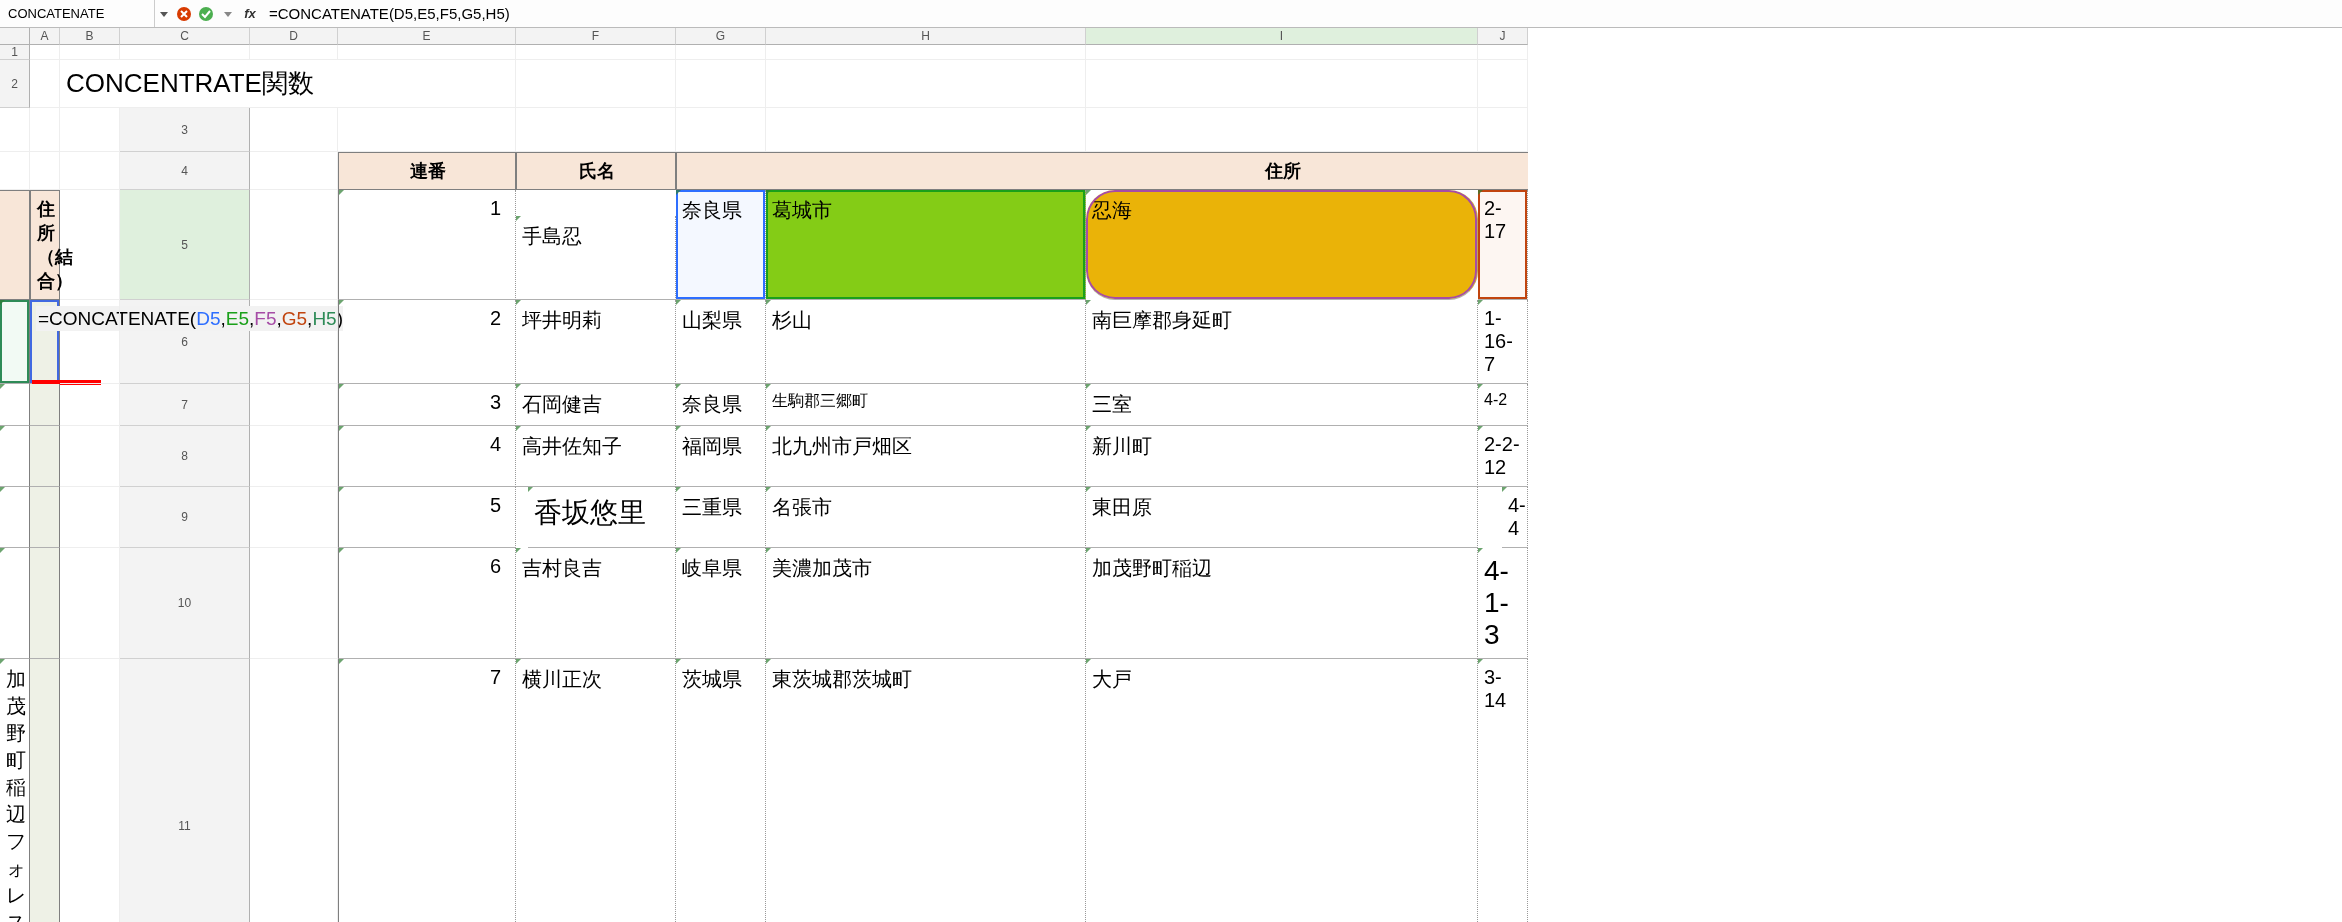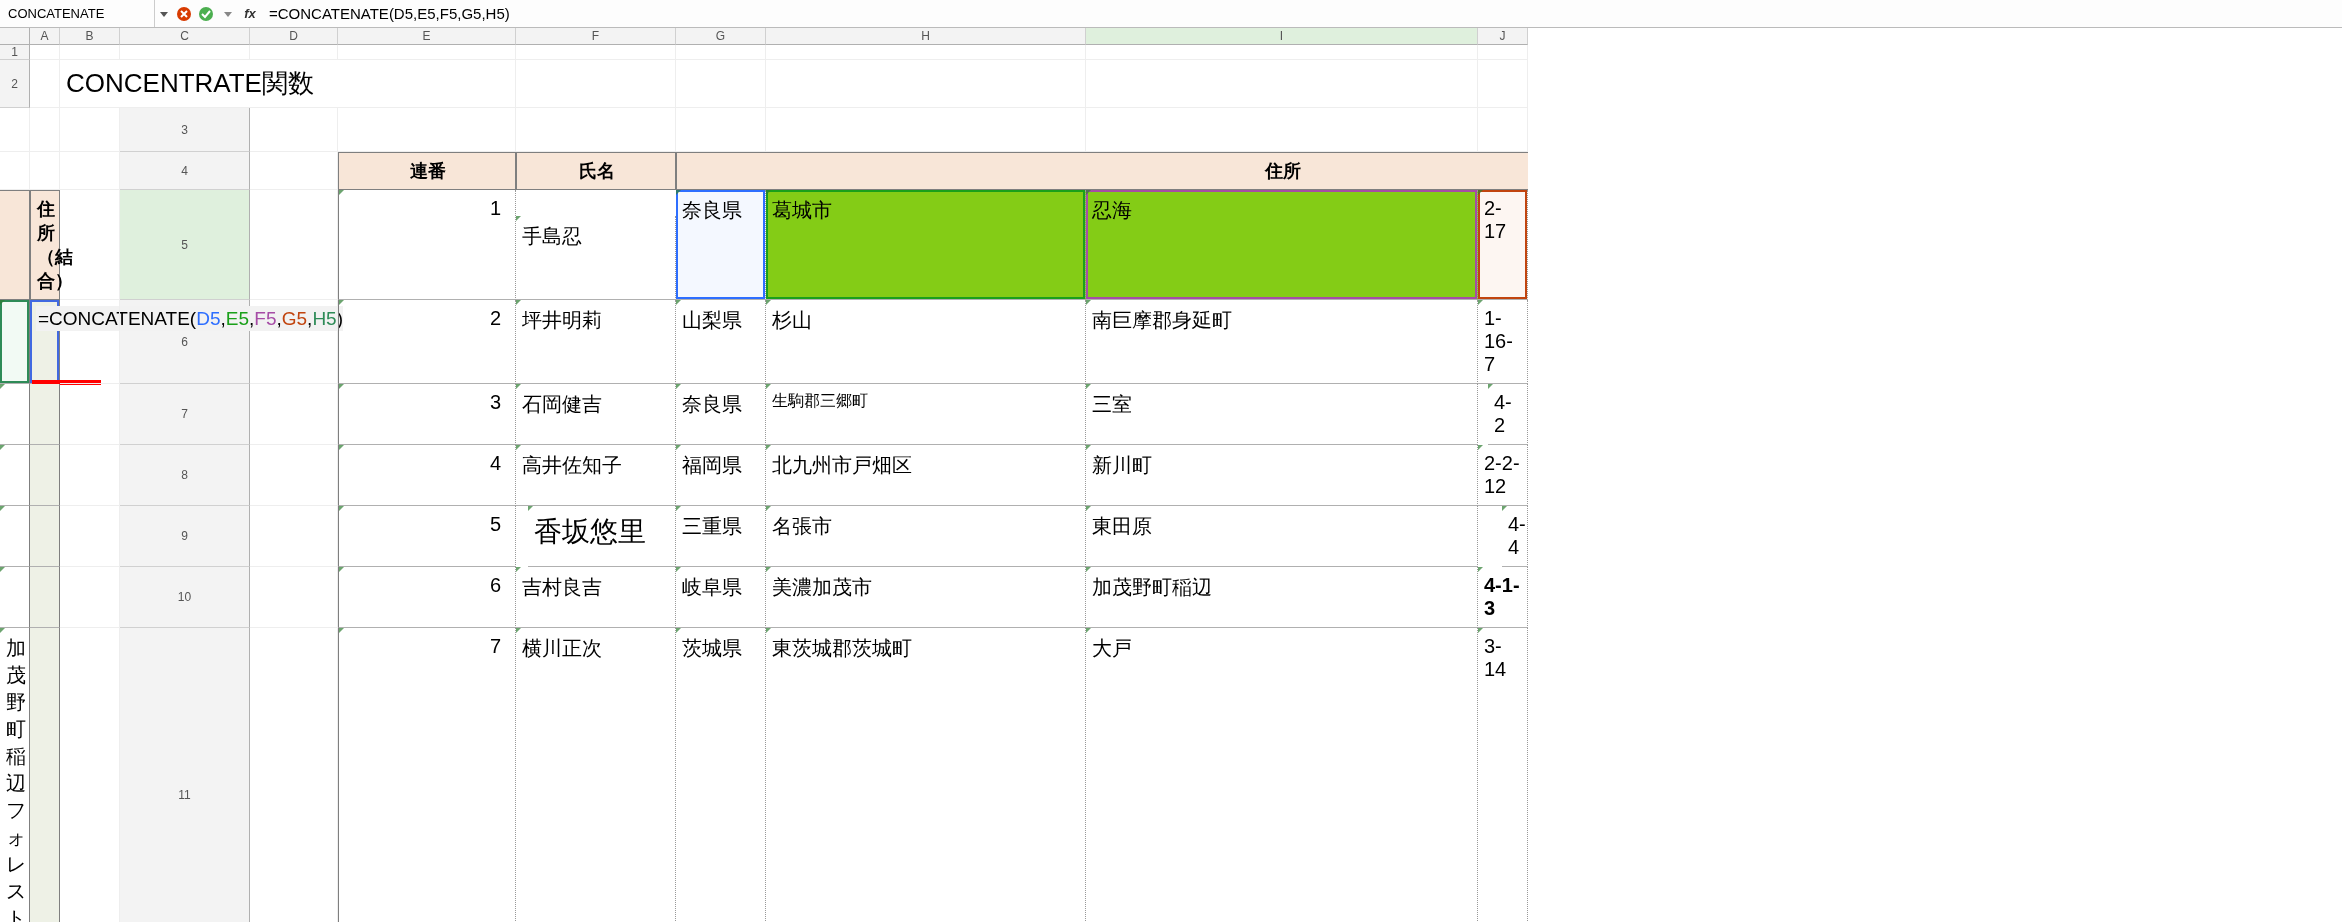--- a/index.html
+++ b/index.html
@@ -107,21 +107,21 @@
     content: "";
     position: absolute;
     left: 0; top: 0;
     border-left: 5px solid #2e7d32;
     border-bottom: 5px solid transparent;
     width: 0; height: 0;
     opacity: 0.7;
   }
   .sel-d5 { box-shadow: inset 0 0 0 2px #2d6eff; background: #f4f8ff; }
   .sel-e5 { box-shadow: inset 0 0 0 2px #1aa01a; background: #84cc16; }
-  .sel-f5 { box-shadow: inset 0 0 0 2px #a64ca6; background: #84cc16; }
+  .sel-f5 { box-shadow: inset 0 0 0 2px #a64ca6; background: #eab308; border-radius: 29px; }
   .sel-g5 { box-shadow: inset 0 0 0 2px #c1440e; background: #fdf6f2; }
   .sel-h5 { box-shadow: inset 0 0 0 2px #2e8b57; background: #f2faf4; }
   .sel-i5 { box-shadow: inset 0 0 0 2px #4169e1; background: #f2f2f2; position: relative; padding: 4px 6px; }
   .formula-display {
     font-size: 19px;
     font-family: "Helvetica Neue", Arial, sans-serif;
     white-space: nowrap;
     background: #f2f2f2;
     padding: 2px 0 2px 2px;
   }
@@ -249,21 +249,21 @@
     <div class="cell tmark right-solid drow" style="border-bottom: 1px solid rgb(176, 176, 176); border-right: 1px solid rgb(127, 127, 127); font-size: 20px; padding: 7px 6px;"></div>
     <div class="cell result right-solid drow" style="border-bottom: 1px solid rgb(176, 176, 176); border-right: 1px solid rgb(127, 127, 127); font-size: 20px; padding: 7px 6px; background: rgb(238, 241, 230);"></div>
     <div class="cell"></div>
     <div class="row-head">7</div>
     <div class="cell"></div>
     <div class="cell num left-border tmark drow" style="border-bottom: 1px solid rgb(176, 176, 176); border-right: 1px dotted rgb(153, 153, 153); font-size: 20px; padding: 7px 14px 7px 6px; border-left: 1px solid rgb(127, 127, 127); text-align: right;">3</div>
     <div class="cell tmark drow" style="border-bottom: 1px solid rgb(176, 176, 176); border-right: 1px dotted rgb(153, 153, 153); font-size: 20px; padding: 7px 6px;">石岡健吉</div>
     <div class="cell tmark drow" style="border-bottom: 1px solid rgb(176, 176, 176); border-right: 1px dotted rgb(153, 153, 153); font-size: 20px; padding: 7px 6px;">奈良県</div>
     <div class="cell tmark drow" style="border-bottom: 1px solid rgb(176, 176, 176); border-right: 1px dotted rgb(153, 153, 153); font-size: 16px; padding: 7px 6px;">生駒郡三郷町</div>
     <div class="cell tmark drow" style="border-bottom: 1px solid rgb(176, 176, 176); border-right: 1px dotted rgb(153, 153, 153); font-size: 20px; padding: 7px 6px;">三室</div>
-    <div class="cell tmark drow" style="border-bottom: 1px solid rgb(176, 176, 176); border-right: 1px dotted rgb(153, 153, 153); font-size: 20px; padding: 7px 6px; margin-left: 10px;">4-2</div>
+    <div class="cell tmark drow" style="border-bottom: 1px solid rgb(176, 176, 176); border-right: 1px dotted rgb(153, 153, 153); font-size: 16px; padding: 7px 6px;">4-2</div>
     <div class="cell tmark right-solid drow" style="border-bottom: 1px solid rgb(176, 176, 176); border-right: 1px solid rgb(127, 127, 127); font-size: 20px; padding: 7px 6px;"></div>
     <div class="cell result right-solid drow" style="border-bottom: 1px solid rgb(176, 176, 176); border-right: 1px solid rgb(127, 127, 127); font-size: 20px; padding: 7px 6px; background: rgb(238, 241, 230);"></div>
     <div class="cell"></div>
     <div class="row-head">8</div>
     <div class="cell"></div>
     <div class="cell num left-border tmark drow" style="border-bottom: 1px solid rgb(176, 176, 176); border-right: 1px dotted rgb(153, 153, 153); font-size: 20px; padding: 7px 14px 7px 6px; border-left: 1px solid rgb(127, 127, 127); text-align: right;">4</div>
     <div class="cell tmark drow" style="border-bottom: 1px solid rgb(176, 176, 176); border-right: 1px dotted rgb(153, 153, 153); font-size: 20px; padding: 7px 6px;">高井佐知子</div>
     <div class="cell tmark drow" style="border-bottom: 1px solid rgb(176, 176, 176); border-right: 1px dotted rgb(153, 153, 153); font-size: 20px; padding: 7px 6px;">福岡県</div>
     <div class="cell tmark drow" style="border-bottom: 1px solid rgb(176, 176, 176); border-right: 1px dotted rgb(153, 153, 153); font-size: 20px; padding: 7px 6px;">北九州市戸畑区</div>
     <div class="cell tmark drow" style="border-bottom: 1px solid rgb(176, 176, 176); border-right: 1px dotted rgb(153, 153, 153); font-size: 20px; padding: 7px 6px;">新川町</div>
@@ -282,21 +282,21 @@
     <div class="cell tmark right-solid drow" style="border-bottom: 1px solid rgb(176, 176, 176); border-right: 1px solid rgb(127, 127, 127); font-size: 20px; padding: 7px 6px;"></div>
     <div class="cell result right-solid drow" style="border-bottom: 1px solid rgb(176, 176, 176); border-right: 1px solid rgb(127, 127, 127); font-size: 20px; padding: 7px 6px; background: rgb(238, 241, 230);"></div>
     <div class="cell"></div>
     <div class="row-head">10</div>
     <div class="cell"></div>
     <div class="cell num left-border tmark drow" style="border-bottom: 1px solid rgb(176, 176, 176); border-right: 1px dotted rgb(153, 153, 153); font-size: 20px; padding: 7px 14px 7px 6px; border-left: 1px solid rgb(127, 127, 127); text-align: right;">6</div>
     <div class="cell tmark drow" style="border-bottom: 1px solid rgb(176, 176, 176); border-right: 1px dotted rgb(153, 153, 153); font-size: 20px; padding: 7px 6px;">吉村良吉</div>
     <div class="cell tmark drow" style="border-bottom: 1px solid rgb(176, 176, 176); border-right: 1px dotted rgb(153, 153, 153); font-size: 20px; padding: 7px 6px;">岐阜県</div>
     <div class="cell tmark drow" style="border-bottom: 1px solid rgb(176, 176, 176); border-right: 1px dotted rgb(153, 153, 153); font-size: 20px; padding: 7px 6px;">美濃加茂市</div>
     <div class="cell tmark drow" style="border-bottom: 1px solid rgb(176, 176, 176); border-right: 1px dotted rgb(153, 153, 153); font-size: 20px; padding: 7px 6px;">加茂野町稲辺</div>
-    <div class="cell tmark drow" style="border-bottom: 1px solid rgb(176, 176, 176); border-right: 1px dotted rgb(153, 153, 153); font-size: 20px; padding: 7px 6px; font-weight: bold;">4-1-3</div>
+    <div class="cell tmark drow" style="border-bottom: 1px solid rgb(176, 176, 176); border-right: 1px dotted rgb(153, 153, 153); font-size: 28px; padding: 7px 6px;">4-1-3</div>
     <div class="cell tmark right-solid drow" style="border-bottom: 1px solid rgb(176, 176, 176); border-right: 1px solid rgb(127, 127, 127); font-size: 20px; padding: 7px 6px;">加茂野町稲辺フォレスト102</div>
     <div class="cell result right-solid drow" style="border-bottom: 1px solid rgb(176, 176, 176); border-right: 1px solid rgb(127, 127, 127); font-size: 20px; padding: 7px 6px; background: rgb(238, 241, 230);"></div>
     <div class="cell"></div>
     <div class="row-head">11</div>
     <div class="cell"></div>
     <div class="cell num left-border tmark drow" style="border-bottom: 1px solid rgb(176, 176, 176); border-right: 1px dotted rgb(153, 153, 153); font-size: 20px; padding: 7px 14px 7px 6px; border-left: 1px solid rgb(127, 127, 127); text-align: right;">7</div>
     <div class="cell tmark drow" style="border-bottom: 1px solid rgb(176, 176, 176); border-right: 1px dotted rgb(153, 153, 153); font-size: 20px; padding: 7px 6px;">横川正次</div>
     <div class="cell tmark drow" style="border-bottom: 1px solid rgb(176, 176, 176); border-right: 1px dotted rgb(153, 153, 153); font-size: 20px; padding: 7px 6px;">茨城県</div>
     <div class="cell tmark drow" style="border-bottom: 1px solid rgb(176, 176, 176); border-right: 1px dotted rgb(153, 153, 153); font-size: 20px; padding: 7px 6px;">東茨城郡茨城町</div>
     <div class="cell tmark drow" style="border-bottom: 1px solid rgb(176, 176, 176); border-right: 1px dotted rgb(153, 153, 153); font-size: 20px; padding: 7px 6px;">大戸</div>

